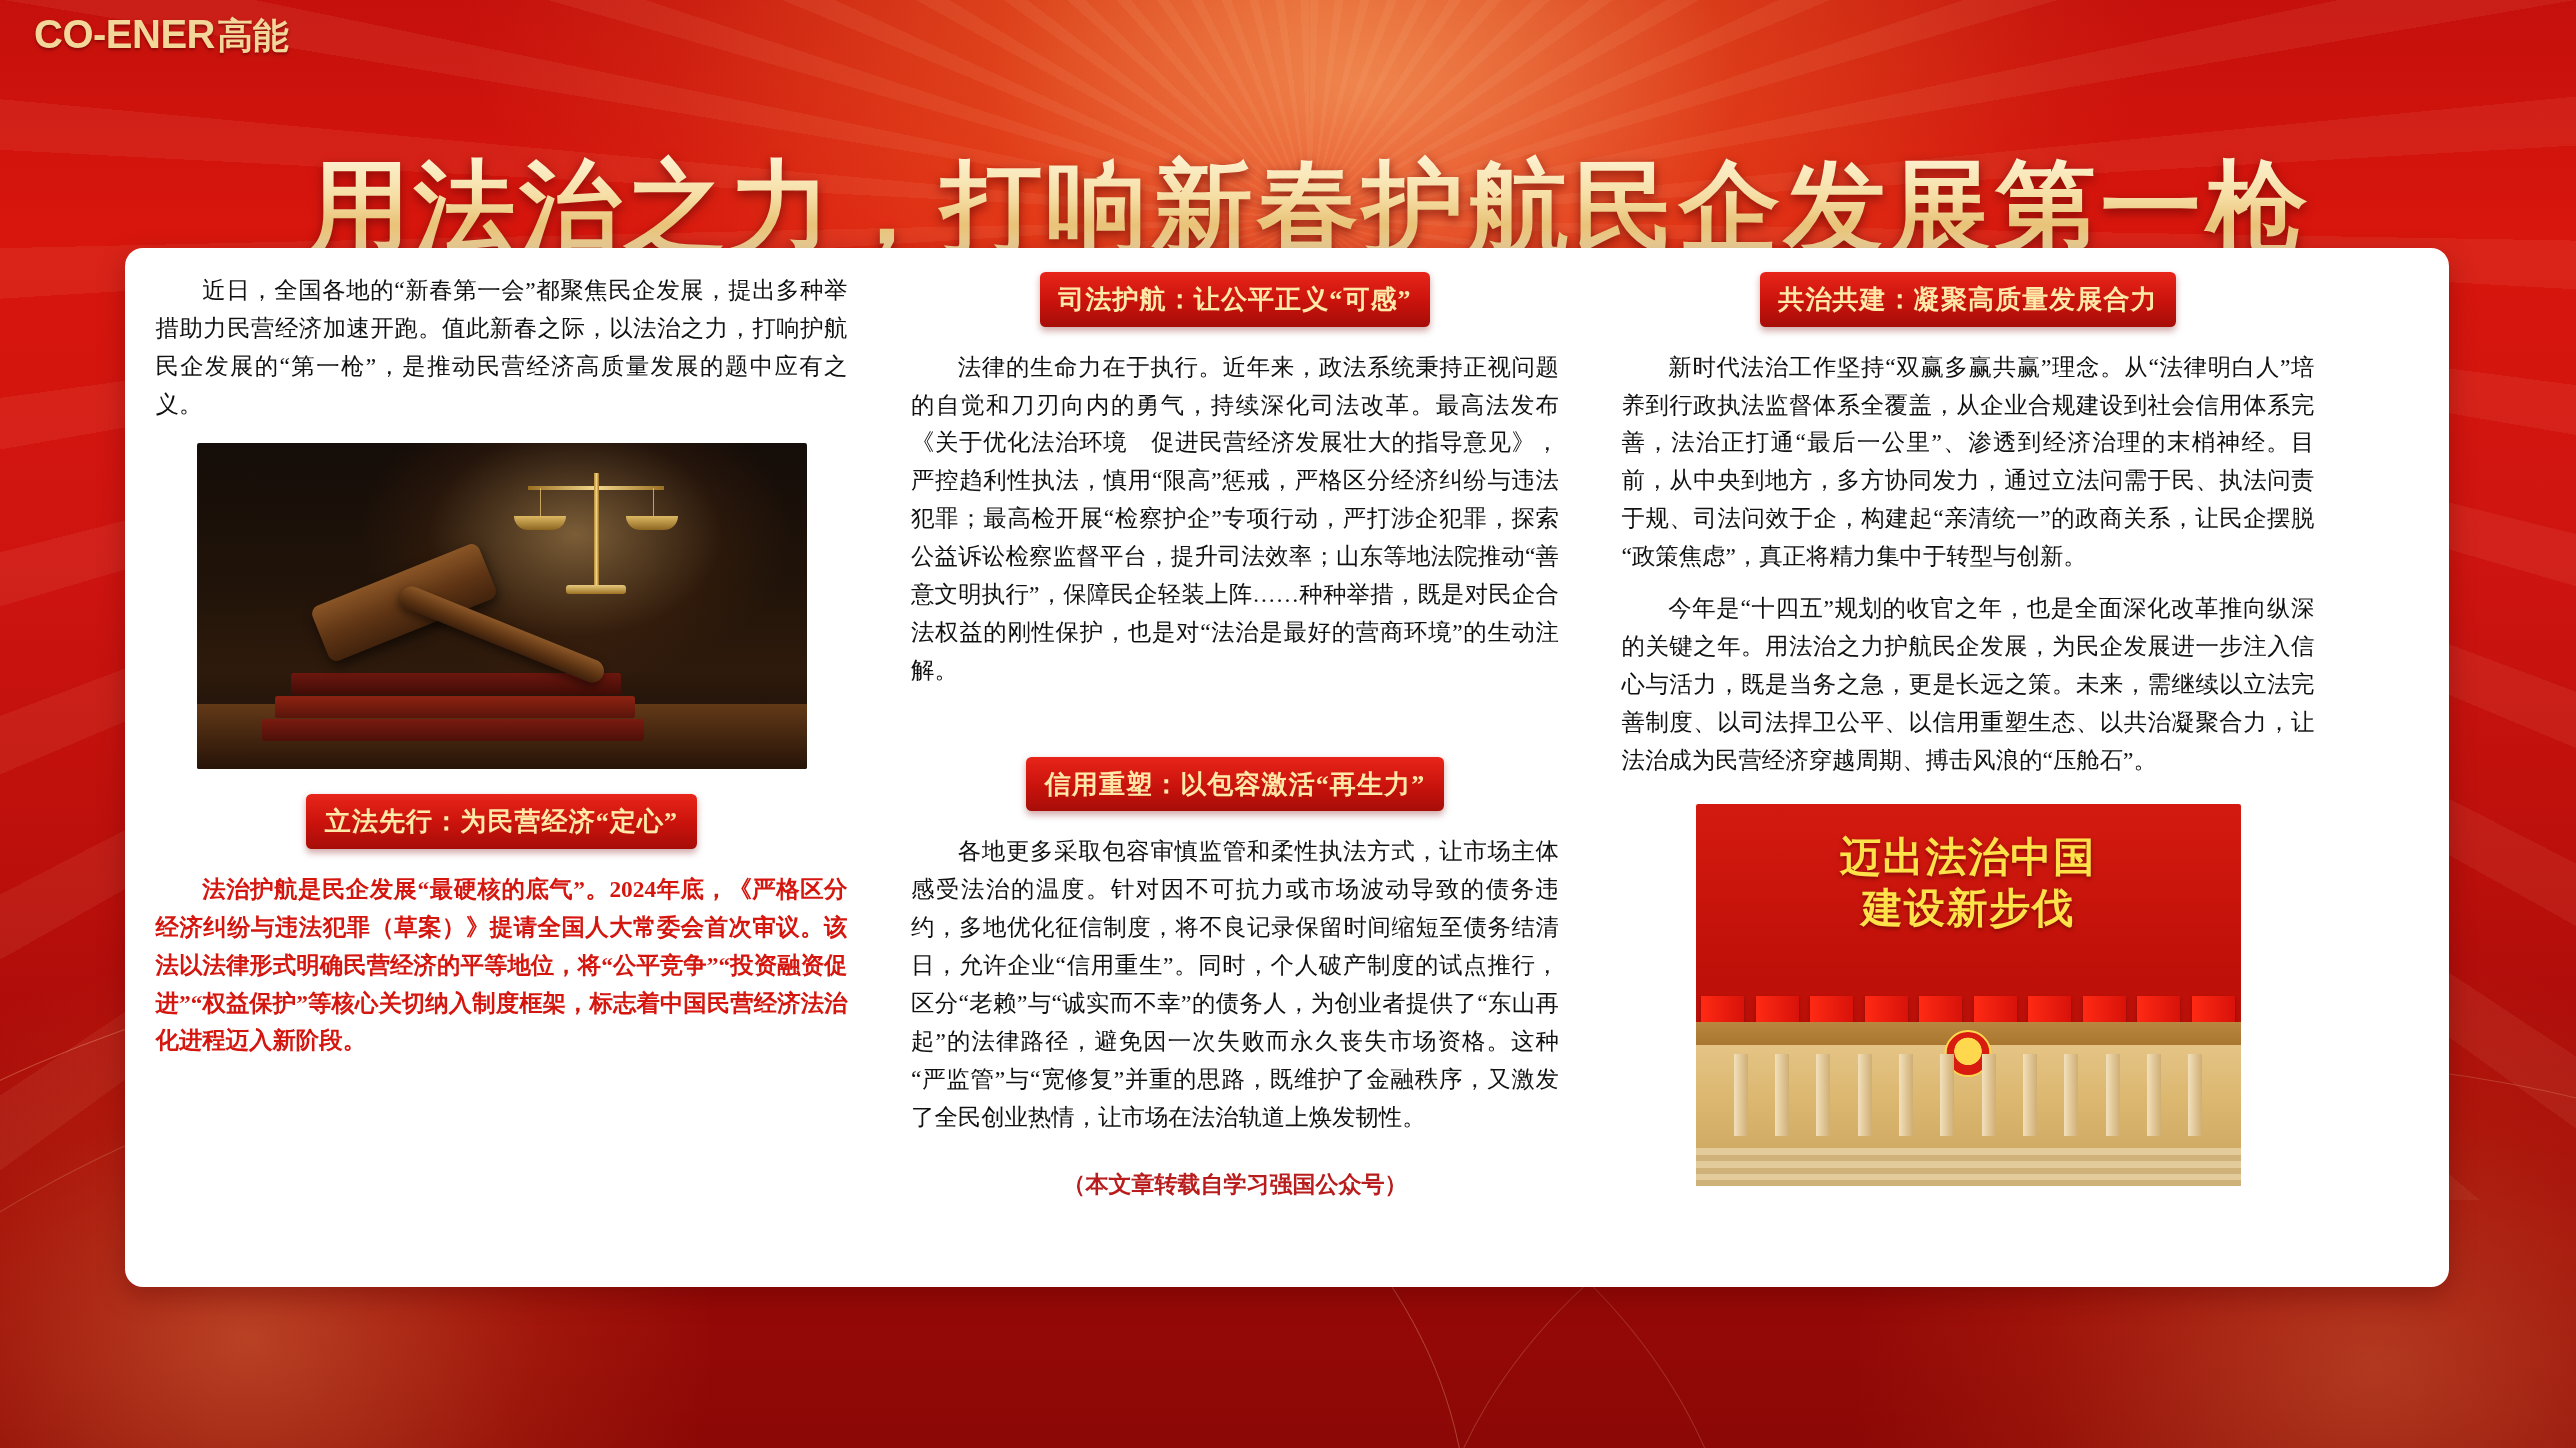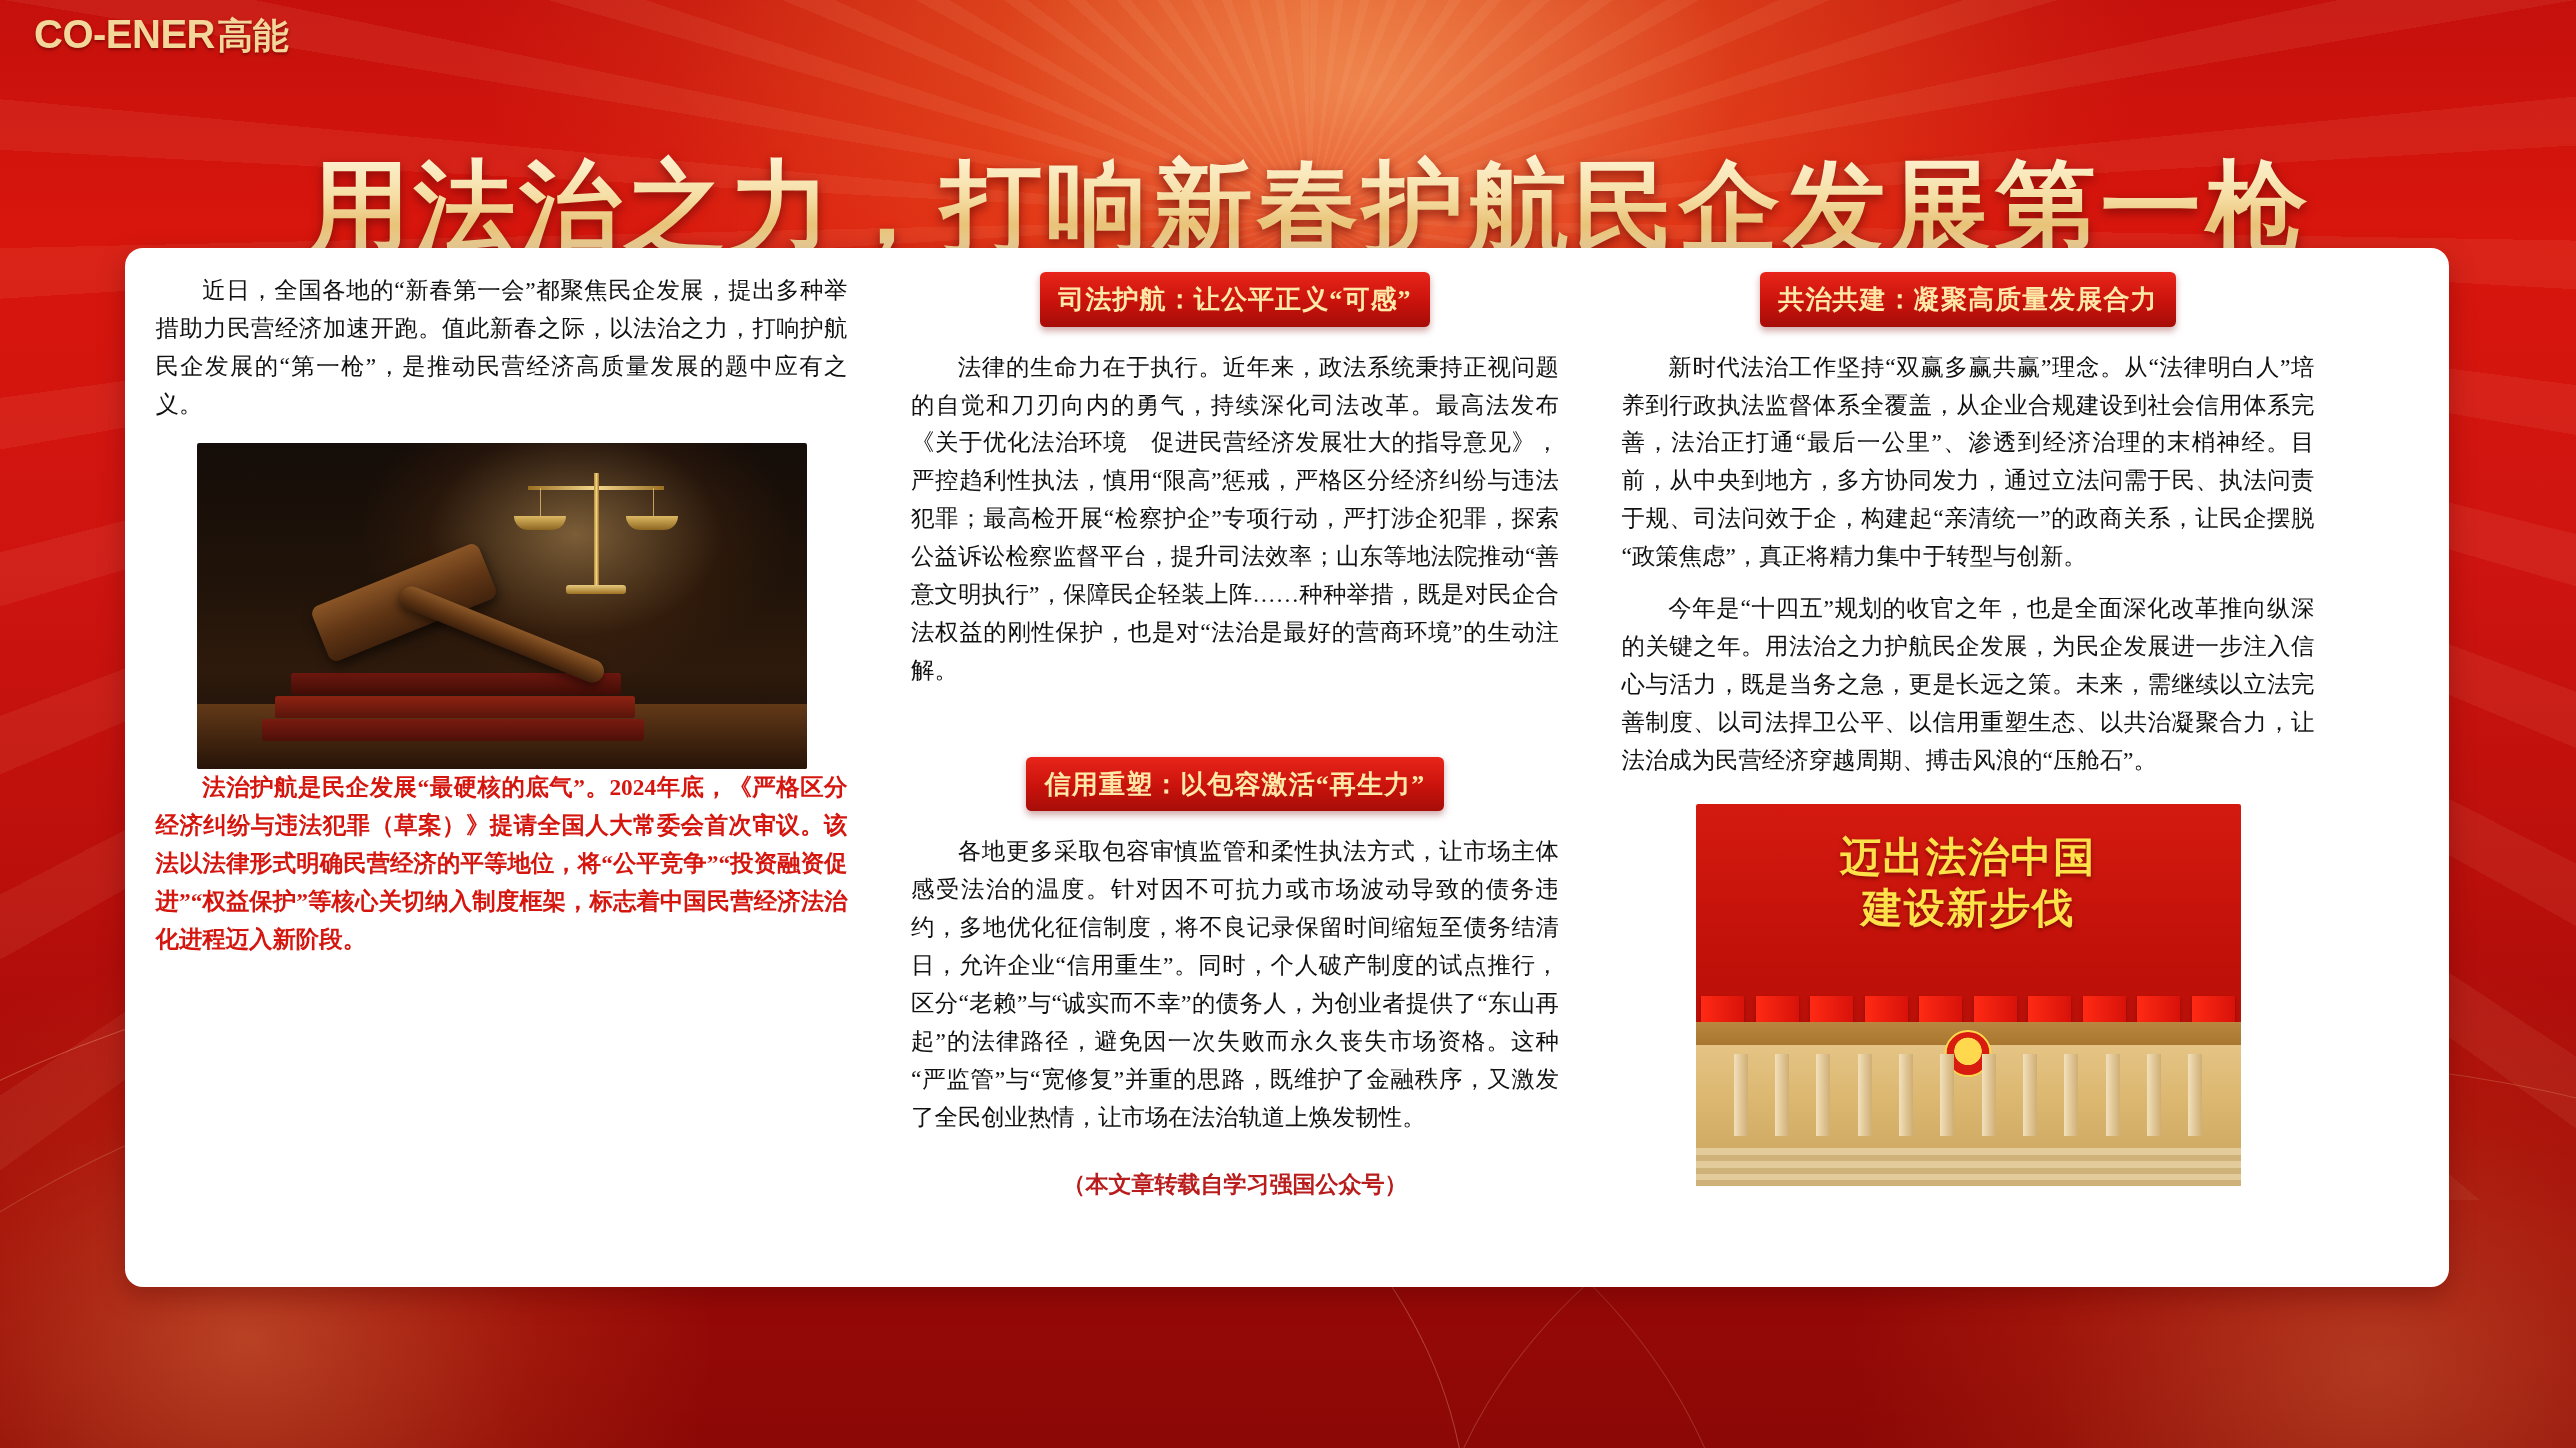--- a/index.html
+++ b/index.html
@@ -311,20 +311,21 @@
         </div>
         <div class="books">
           <div class="bk b1"></div>
           <div class="bk b2"></div>
           <div class="bk b3"></div>
         </div>
         <div class="gavel-head"></div>
         <div class="gavel-handle"></div>
       </div>
 
+      <div class="banner sec-gap-top sec-gap-bot">立法先行：为民营经济“定心”</div>
 
       <p class="body red">法治护航是民企发展“最硬核的底气”。2024年底，《严格区分经济纠纷与违法犯罪（草案）》提请全国人大常委会首次审议。该法以法律形式明确民营经济的平等地位，将“公平竞争”“投资融资促进”“权益保护”等核心关切纳入制度框架，标志着中国民营经济法治化进程迈入新阶段。</p>
     </div>
 
     <div class="col col-2">
       <div class="banner sec-gap-bot">司法护航：让公平正义“可感”</div>
       <p class="body">法律的生命力在于执行。近年来，政法系统秉持正视问题的自觉和刀刃向内的勇气，持续深化司法改革。最高法发布《关于优化法治环境　促进民营经济发展壮大的指导意见》，严控趋利性执法，慎用“限高”惩戒，严格区分经济纠纷与违法犯罪；最高检开展“检察护企”专项行动，严打涉企犯罪，探索公益诉讼检察监督平台，提升司法效率；山东等地法院推动“善意文明执行”，保障民企轻装上阵……种种举措，既是对民企合法权益的刚性保护，也是对“法治是最好的营商环境”的生动注解。</p>
 
       <div class="banner sec-gap-top sec-gap-bot" style="margin-top:67px;">信用重塑：以包容激活“再生力”</div>
       <p class="body">各地更多采取包容审慎监管和柔性执法方式，让市场主体感受法治的温度。针对因不可抗力或市场波动导致的债务违约，多地优化征信制度，将不良记录保留时间缩短至债务结清日，允许企业“信用重生”。同时，个人破产制度的试点推行，区分“老赖”与“诚实而不幸”的债务人，为创业者提供了“东山再起”的法律路径，避免因一次失败而永久丧失市场资格。这种“严监管”与“宽修复”并重的思路，既维护了金融秩序，又激发了全民创业热情，让市场在法治轨道上焕发韧性。</p>

